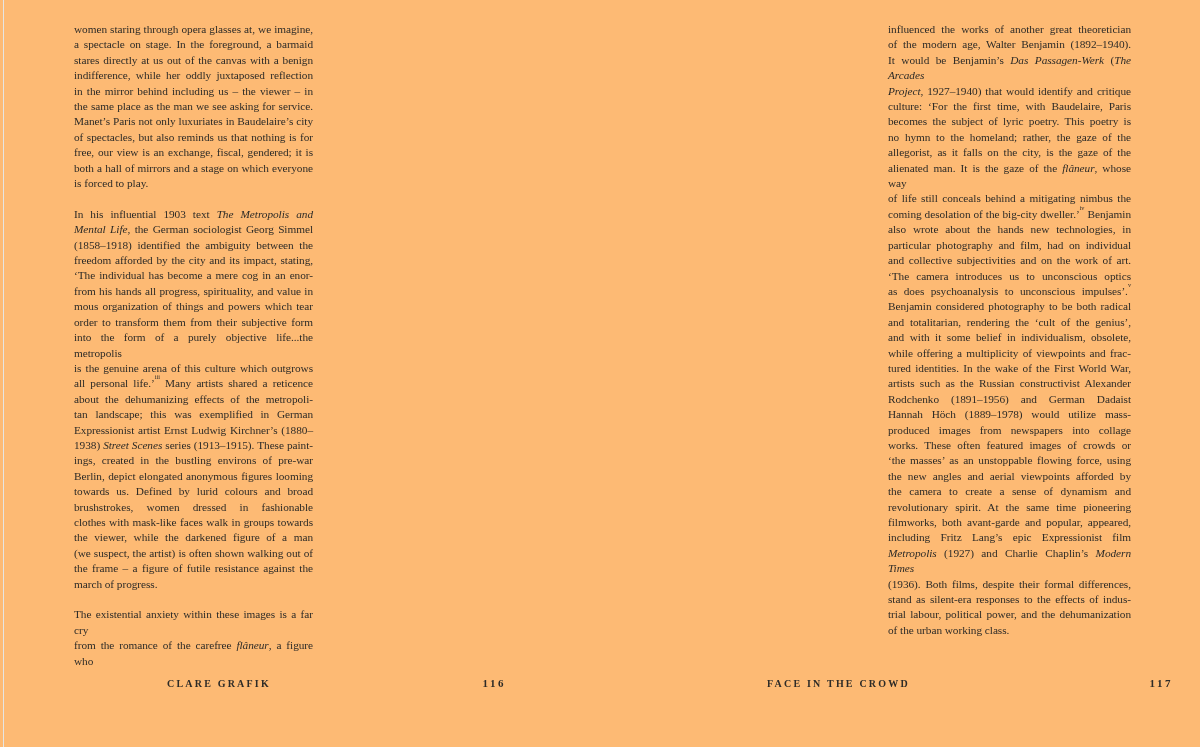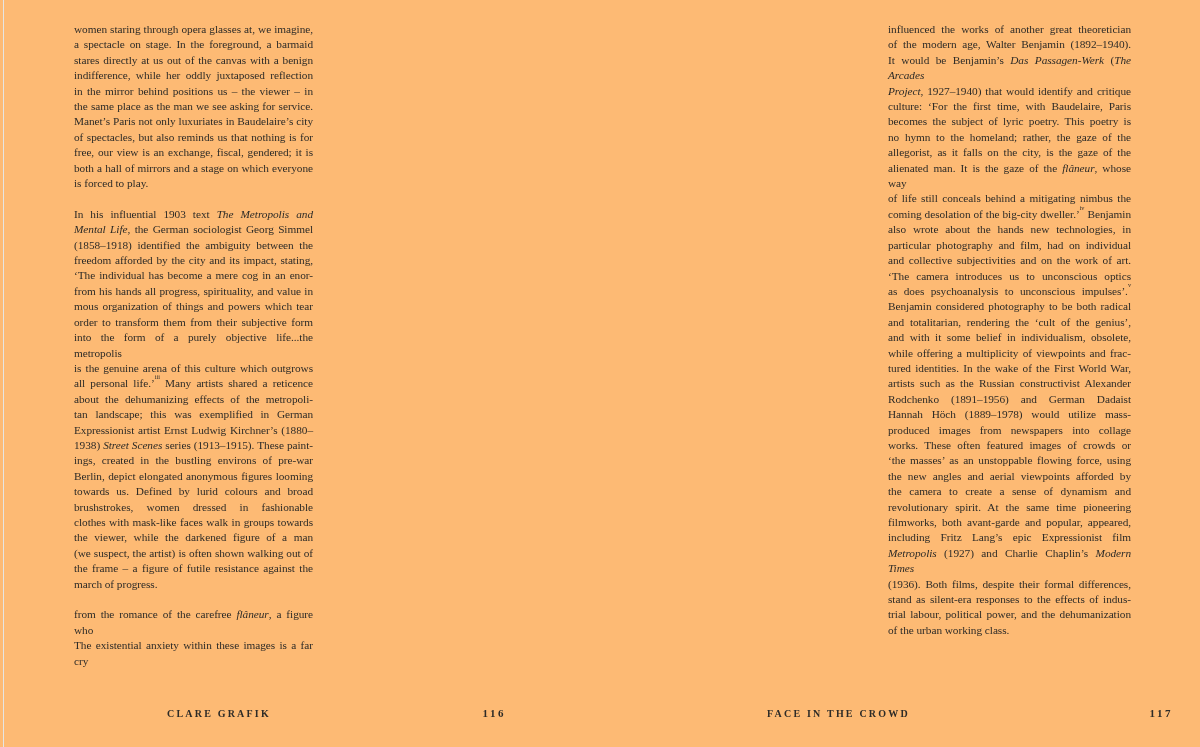--- a/index.html
+++ b/index.html
@@ -43,21 +43,21 @@
   .line i { font-style: italic; }
   .line sup {
     font-size: 0.55em;
     line-height: 0;
     position: relative;
     top: -0.5em;
     letter-spacing: 0;
   }
   .footer {
     position: absolute;
-    top: 707px;
+    top: 677px;
     display: flex;
     justify-content: space-between;
     align-items: baseline;
     text-align: center;
   }
   #footer-left  { left: 167px; width: 339px; }
   #footer-right { left: 767px; width: 406px; }
   .running-head {
     font-size: 10px;
     font-weight: bold;
@@ -75,21 +75,21 @@
 
 <div id="spread">
   <div id="page-edge"></div>
 
   <div id="left-col" class="column">
       <div class="paragraph">
         <div class="line">women staring through opera glasses at, we imagine,</div>
         <div class="line">a spectacle on stage. In the foreground, a barmaid</div>
         <div class="line">stares directly at us out of the canvas with a benign</div>
         <div class="line">indifference, while her oddly juxtaposed reflection</div>
-        <div class="line">in the mirror behind positions us – the viewer – in</div>
+        <div class="line">in the mirror behind including us – the viewer – in</div>
         <div class="line">the same place as the man we see asking for service.</div>
         <div class="line">Manet’s Paris not only luxuriates in Baudelaire’s city</div>
         <div class="line">of spectacles, but also reminds us that nothing is for</div>
         <div class="line">free, our view is an exchange, fiscal, gendered; it is</div>
         <div class="line">both a hall of mirrors and a stage on which everyone</div>
         <div class="line">is forced to play.</div>
       </div>
       <div class="paragraph">
         <div class="line">In his influential 1903 text <i>The Metropolis and</i></div>
         <div class="line"><i>Mental Life</i>, the German sociologist Georg Simmel</div>
@@ -110,22 +110,22 @@
         <div class="line">Berlin, depict elongated anonymous figures looming</div>
         <div class="line">towards us. Defined by lurid colours and broad</div>
         <div class="line">brushstrokes, women dressed in fashionable</div>
         <div class="line">clothes with mask-like faces walk in groups towards</div>
         <div class="line">the viewer, while the darkened figure of a man</div>
         <div class="line">(we suspect, the artist) is often shown walking out of</div>
         <div class="line">the frame – a figure of futile resistance against the</div>
         <div class="line">march of progress.</div>
       </div>
       <div class="paragraph">
+        <div class="line">The existential anxiety within these images is a far cry</div>
         <div class="line">from the romance of the carefree <i>flâneur</i>, a figure who</div>
-        <div class="line">The existential anxiety within these images is a far cry</div>
       </div>
     </div>
 
   <div id="right-col" class="column">
       <div class="paragraph">
         <div class="line">influenced the works of another great theoretician</div>
         <div class="line">of the modern age, Walter Benjamin (1892–1940).</div>
         <div class="line">It would be Benjamin’s <i>Das Passagen-Werk</i> (<i>The Arcades</i></div>
         <div class="line"><i>Project</i>, 1927–1940) that would identify and critique</div>
         <div class="line">culture: ‘For the first time, with Baudelaire, Paris</div>

